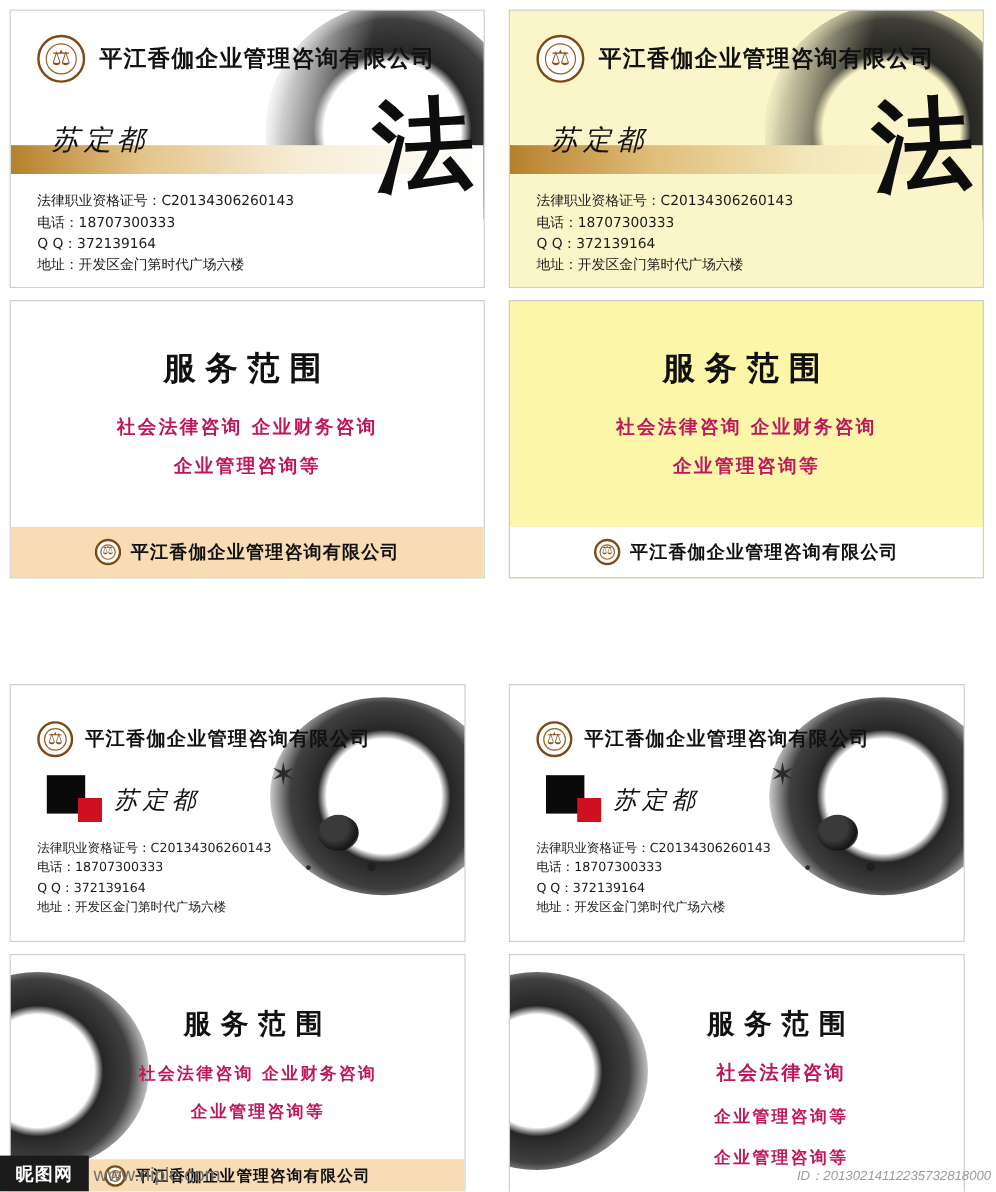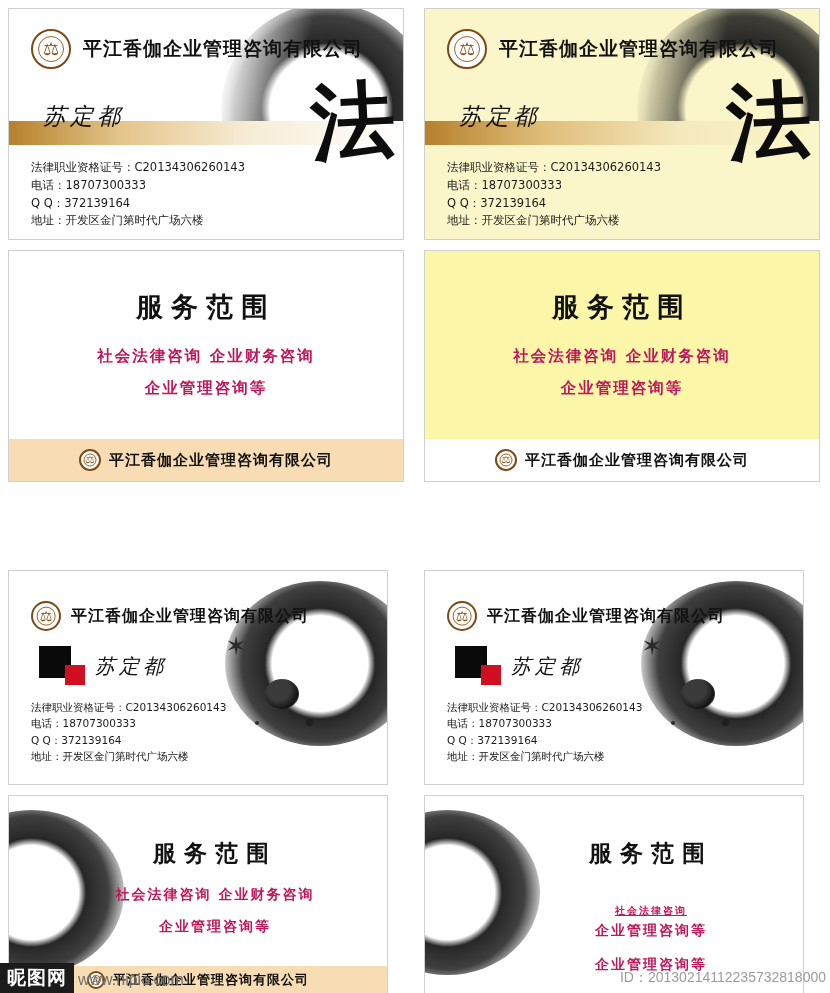--- a/index.html
+++ b/index.html
@@ -216,39 +216,40 @@
     position: absolute;
     left: 0; bottom: 0;
     display: flex;
     align-items: flex-end;
     gap: 4px;
   }
   .wm-logo {
     width: 74px; height: 30px;
     background: #1b1b1b;
     color: #fff;
-    font-size: 19px;
+    font-size: 15px;
     font-weight: bold;
     display: flex; align-items: center; justify-content: center;
     font-family: "DejaVu Sans", sans-serif;
     letter-spacing: 1px;
   }
   .wm-url {
     color: #707070;
     font-size: 16px;
     font-family: "Liberation Sans", sans-serif;
     padding-bottom: 4px;
   }
   .wm-right {
     position: absolute;
     right: 4px; bottom: 6px;
     color: #9b9b9b;
-    font-size: 14px;
+    font-size: 11px;
     font-family: "Liberation Sans", sans-serif;
     white-space: nowrap;
+    font-style: italic;
   }
 </style>
 </head>
 <body>
 
 <div class="sheet">
 
   <div class="card" id="card1">
     <div class="ink-ring fade-l" style="left:212px; top:-6px; width:212px; height:212px;"></div>
     <div class="gold-band"></div>
@@ -385,21 +386,21 @@
       <div class="logo" style="width:18px;height:18px;">
         <span class="scale" style="font-size:8px;">⚖</span>
       </div>
       <div class="company" style="font-size:13px;">平江香伽企业管理咨询有限公司</div>
     </div>
   </div>
 
   <div class="card" id="card8">
     <div class="ink-ring" style="left:-70px; top:14px; width:185px; height:165px;"></div>
     <div class="service-title" style="position:absolute; left:226px; transform:translateX(-50%); top:42px; font-size:23px;">服务范围</div>
-    <div class="service-line" style="position:absolute; left:226px; transform:translateX(-50%); top:108px; font-size:10px;text-decoration:underline;">社会法律咨询</div>
+    <div class="service-line" style="position:absolute; left:226px; transform:translateX(-50%); top:88px; font-size:16px;">社会法律咨询</div>
     <div class="service-line" style="position:absolute; left:226px; transform:translateX(-50%); top:126px; font-size:14px;">企业管理咨询等</div>
     <div class="service-line" style="position:absolute; left:226px; transform:translateX(-50%); top:160px; font-size:14px;">企业管理咨询等</div>
   </div>
 
   <div class="wm-left">
     <div class="wm-logo">昵图网</div>
     <div class="wm-url"><span>www.nipic.com</span></div>
   </div>
   <div class="wm-right">ID：20130214112235732818000</div>
 

